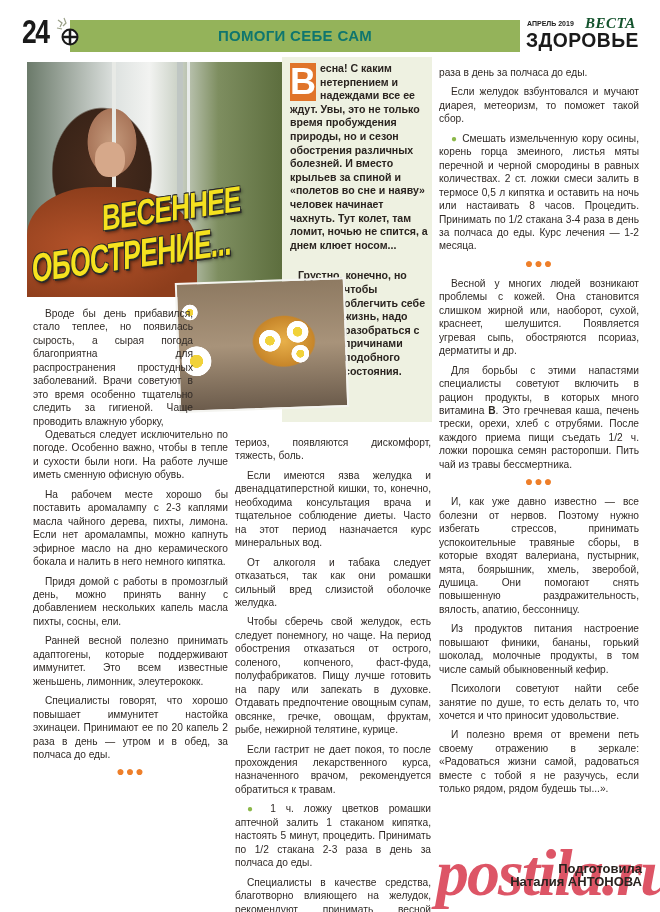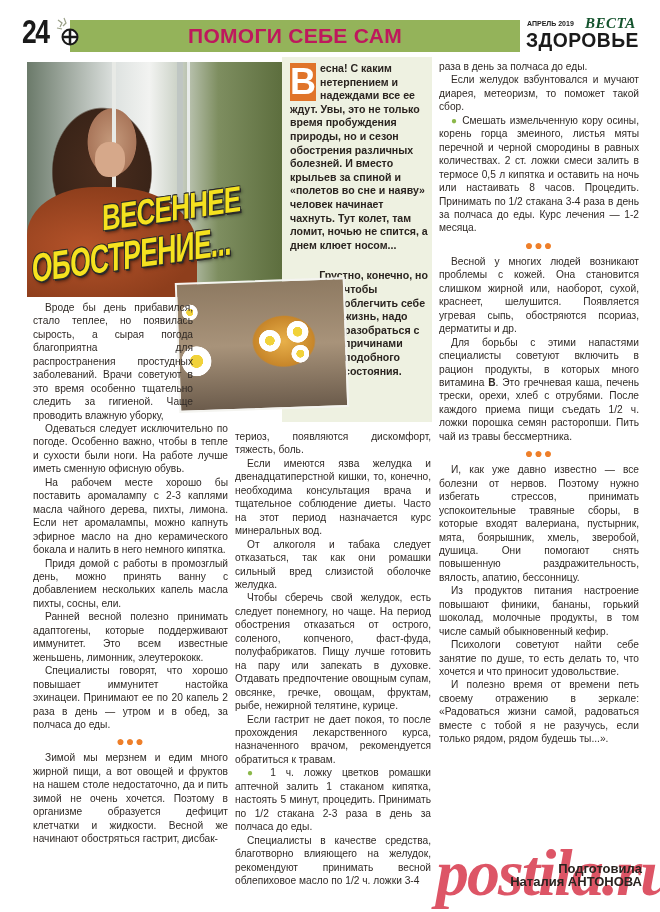--- a/index.html
+++ b/index.html
@@ -3,21 +3,21 @@
 <meta charset="utf-8">
 <style>
   * { box-sizing: border-box; margin: 0; padding: 0; }
   html, body { width: 660px; height: 912px; background: #ffffff; overflow: hidden; }
   body { position: relative; font-family: "Liberation Sans", sans-serif; color: #2a2420; }
 
   
   .hdr-num { position: absolute; left: 22px; top: 14px; font-family: "Liberation Sans", sans-serif; font-weight: bold; font-size: 34px; letter-spacing: -2px; color: #1a1a1a; line-height: 34px; transform: scaleX(0.78); transform-origin: left top; }
   .hdr-logo { position: absolute; left: 54px; top: 16px; width: 26px; height: 30px; }
   .hdr-bar2 { position: absolute; left: 70px; top: 20px; width: 450px; height: 32px; background: #94b35a; }
-  .hdr-title { position: absolute; left: 70px; top: 20px; width: 450px; height: 32px; color: #be185d; font-weight: bold; font-size: 21px; line-height: 32px; text-align: center; letter-spacing: 0.3px; }
+  .hdr-title { position: absolute; left: 70px; top: 20px; width: 450px; height: 32px; color: #0f766e; font-weight: bold; font-size: 15px; line-height: 32px; text-align: center; letter-spacing: 0.3px; }
   .hdr-date { position: absolute; left: 527px; top: 20px; font-size: 7px; font-weight: bold; color: #222; }
   .hdr-vesta { position: absolute; left: 585px; top: 15px; font-family: "Liberation Serif", serif; font-style: italic; font-weight: bold; font-size: 15px; color: #14532d; letter-spacing: 0.5px; }
   .hdr-health { position: absolute; left: 526px; top: 29px; font-weight: bold; font-size: 21px; color: #1a1a1a; line-height: 22px; transform: scaleX(0.92); transform-origin: left top; letter-spacing: 0.5px; }
 
   
   .photo { position: absolute; left: 27px; top: 62px; width: 255px; height: 235px; overflow: hidden;
     background:
       radial-gradient(ellipse 40px 55px at 85px 80px, #c59a7c 0%, #a9765a 60%, transparent 62%),
       radial-gradient(ellipse 70px 90px at 75px 110px, #4a2d1e 0%, #3a2418 70%, transparent 72%),
       linear-gradient(90deg, #6b7a6a 0%, #dfe3e1 35%, #f2f3f1 48%, #c9d0c4 60%, #7e8e60 75%, #5d6e3e 100%);
@@ -29,32 +29,32 @@
   .photo .hand { position: absolute; left: 68px; top: 80px; width: 30px; height: 35px; background: #d6a88a; border-radius: 45%; }
 
   .headline { position: absolute; left: 32px; top: 190px; width: 260px; font-weight: bold; color: #f5e21f; text-shadow: 2px 2px 0 #2b2b2b, -1px -1px 0 #2b2b2b, 1px -1px 0 #2b2b2b, -1px 1px 0 #2b2b2b, 3px 3px 4px rgba(0,0,0,0.5); line-height: 40px; transform: skewY(-8deg); }
   .headline .l1 { display: block; margin-left: 70px; font-size: 36px; letter-spacing: -1px; transform: scaleX(0.72); transform-origin: left; }
   .headline .l2 { display: block; font-size: 40px; letter-spacing: -1px; transform: scaleX(0.66); transform-origin: left; }
 
   
   .intro { position: absolute; left: 282px; top: 57px; width: 150px; height: 365px; background: #eef1e1; }
   .intro-text { position: absolute; left: 290px; top: 62px; width: 138px; font-weight: bold; font-size: 10.6px; line-height: 13.6px; color: #2a2420; }
   .dropcap { float: left; width: 26px; height: 38px; background: #e0742a; color: #fff; font-size: 36px; line-height: 38px; text-align: center; margin: 1px 4px 0 0; font-weight: bold; }
-  .intro-p2 { position: absolute; left: 290px; top: 269px; width: 138px; font-weight: bold; font-size: 10.6px; line-height: 13.6px; text-indent: 8px; text-align: right; }
+  .intro-p2 { position: absolute; left: 290px; top: 269px; width: 138px; font-weight: bold; font-size: 10.6px; line-height: 13.6px; text-indent: 8px; }
   .intro-p2b { position: absolute; left: 344px; top: 283px; width: 84px; font-weight: bold; font-size: 10.6px; line-height: 13.6px; }
 
   
   .tea { position: absolute; left: 177px; top: 280px; width: 170px; height: 130px; overflow: hidden; transform: rotate(-2deg);
     background: radial-gradient(ellipse 55px 45px at 105px 60px, #e8b04a 0%, #c7862a 55%, transparent 58%),
       linear-gradient(180deg, #8e7a62 0%, #a8937a 50%, #6c5c4c 100%); border: 2px solid #f4f4f0; }
   .flower { position: absolute; width: 22px; height: 22px; border-radius: 50%; background: radial-gradient(circle, #f1d23a 0 30%, #ffffff 32% 70%, transparent 72%); }
 
   
   .col { position: absolute; font-size: 10.2px; line-height: 13.45px; color: #302a26; text-align: justify; }
-  .col p { text-indent: 12px; }
+  .col p { text-indent: 12px; margin-top: 6px; }
   .col1a { left: 33px; top: 301px; width: 160px; }
   .col1b { left: 33px; top: 422px; width: 195px; }
   .col2 { left: 235px; top: 430px; width: 196px; }
   .col3 { left: 439px; top: 60px; width: 200px; }
   .dots { text-align: center; color: #ee7f2a; font-size: 14px; letter-spacing: 1px; line-height: 16px; margin: 2px 0; }
   .bullet { color: #8cb84a; font-size: 10px; }
   .b { font-weight: bold; }
 
   .credit { position: absolute; right: 18px; top: 862px; text-align: right; font-size: 13px; line-height: 13px; color: #2a2420; font-weight: bold; padding-left: 40px; }
   .credit .name { font-weight: bold; }
@@ -110,21 +110,20 @@
 <div class="col col1a">
   <p>Вроде бы день прибавился, стало теплее, но появилась сырость, а сырая погода благоприятна для распространения простудных заболеваний. Врачи советуют в это время особенно тщательно следить за гигиеной. Чаще проводить влажную уборку,</p>
 </div>
 <div class="col col1b">
   <p>Одеваться следует исключительно по погоде. Особенно важно, чтобы в тепле и сухости были ноги. На работе лучше иметь сменную офисную обувь.</p>
   <p>На рабочем месте хорошо бы поставить аромалампу с 2-3 каплями масла чайного дерева, пихты, лимона. Если нет аромалампы, можно капнуть эфирное масло на дно керамического бокала и налить в него немного кипятка.</p>
   <p>Придя домой с работы в промозглый день, можно принять ванну с добавлением нескольких капель масла пихты, сосны, ели.</p>
   <p>Ранней весной полезно принимать адаптогены, которые поддерживают иммунитет. Это всем известные женьшень, лимонник, элеутерококк.</p>
   <p>Специалисты говорят, что хорошо повышает иммунитет настойка эхинацеи. Принимают ее по 20 капель 2 раза в день — утром и в обед, за полчаса до еды.</p>
   <div class="dots">●●●</div>
-  <p>Зимой мы мерзнем и едим много жирной пищи, а вот овощей и фруктов на нашем столе недостаточно, да и пить зимой не очень хочется. Поэтому в организме образуется дефицит клетчатки и жидкости. Весной же начинают обостряться гастрит, дисбак-</p>
 </div>
 
 <div class="col col2">
   <p style="text-indent:0">териоз, появляются дискомфорт, тяжесть, боль.</p>
   <p>Если имеются язва желудка и двенадцатиперстной кишки, то, конечно, необходима консультация врача и тщательное соблюдение диеты. Часто на этот период назначается курс минеральных вод.</p>
   <p>От алкоголя и табака следует отказаться, так как они ромашки сильный вред слизистой оболочке желудка.</p>
   <p>Чтобы сберечь свой желудок, есть следует понемногу, но чаще. На период обострения отказаться от острого, соленого, копченого, фаст-фуда, полуфабрикатов. Пищу лучше готовить на пару или запекать в духовке. Отдавать предпочтение овощным супам, овсянке, гречке, овощам, фруктам, рыбе, нежирной телятине, курице.</p>
   <p>Если гастрит не дает покоя, то после прохождения лекарственного курса, назначенного врачом, рекомендуется обратиться к травам.</p>
   <p><span class="bullet">●</span> <span>1 ч. ложку цветков ромашки аптечной залить 1 стаканом кипятка, настоять 5 минут, процедить. Принимать по 1/2 стакана 2-3 раза в день за полчаса до еды.</span></p>
   <p>Специалисты в качестве средства, благотворно влияющего на желудок, рекомендуют принимать весной облепиховое масло по 1/2 ч. ложки 3-4</p>

